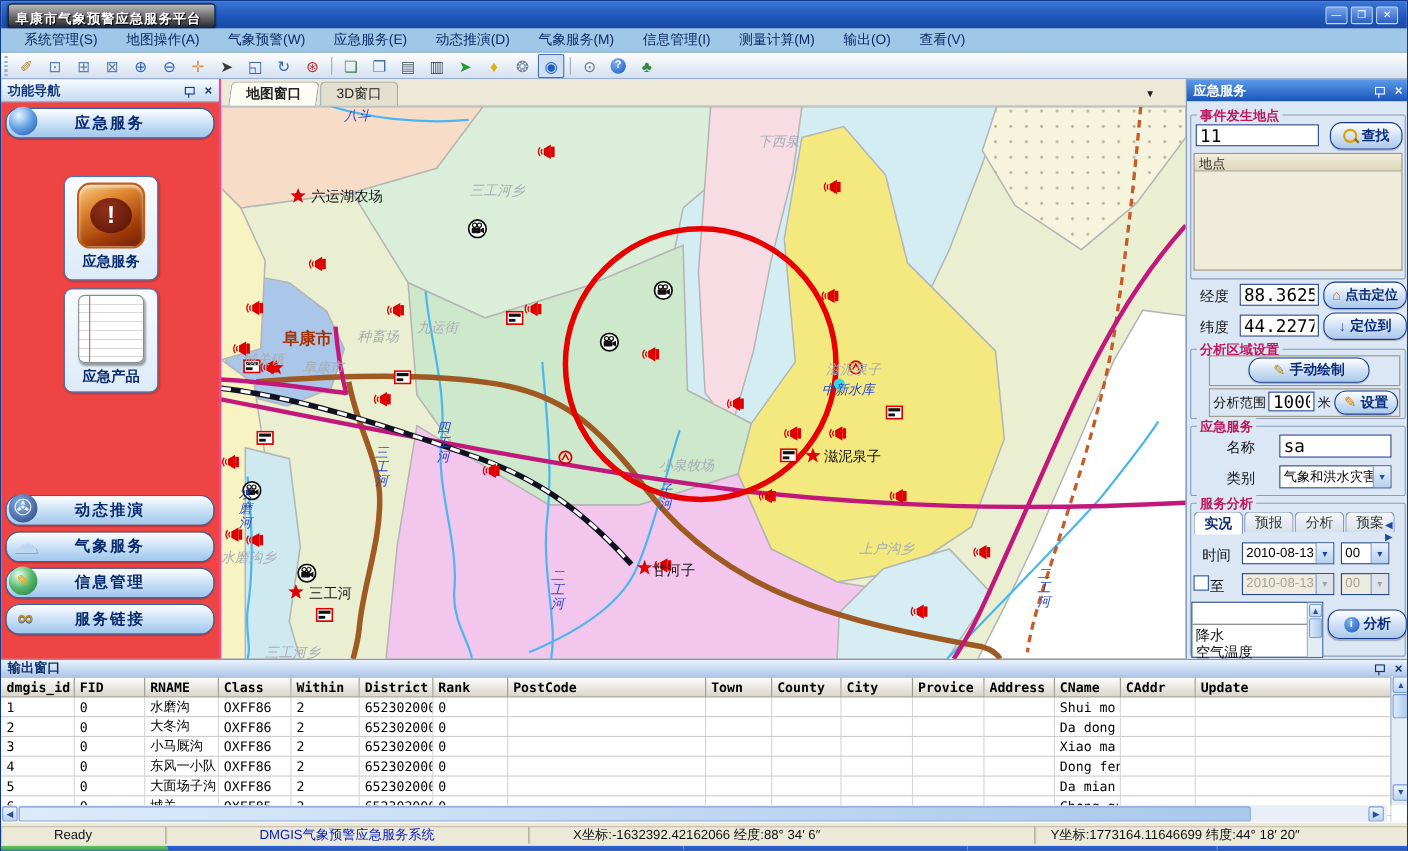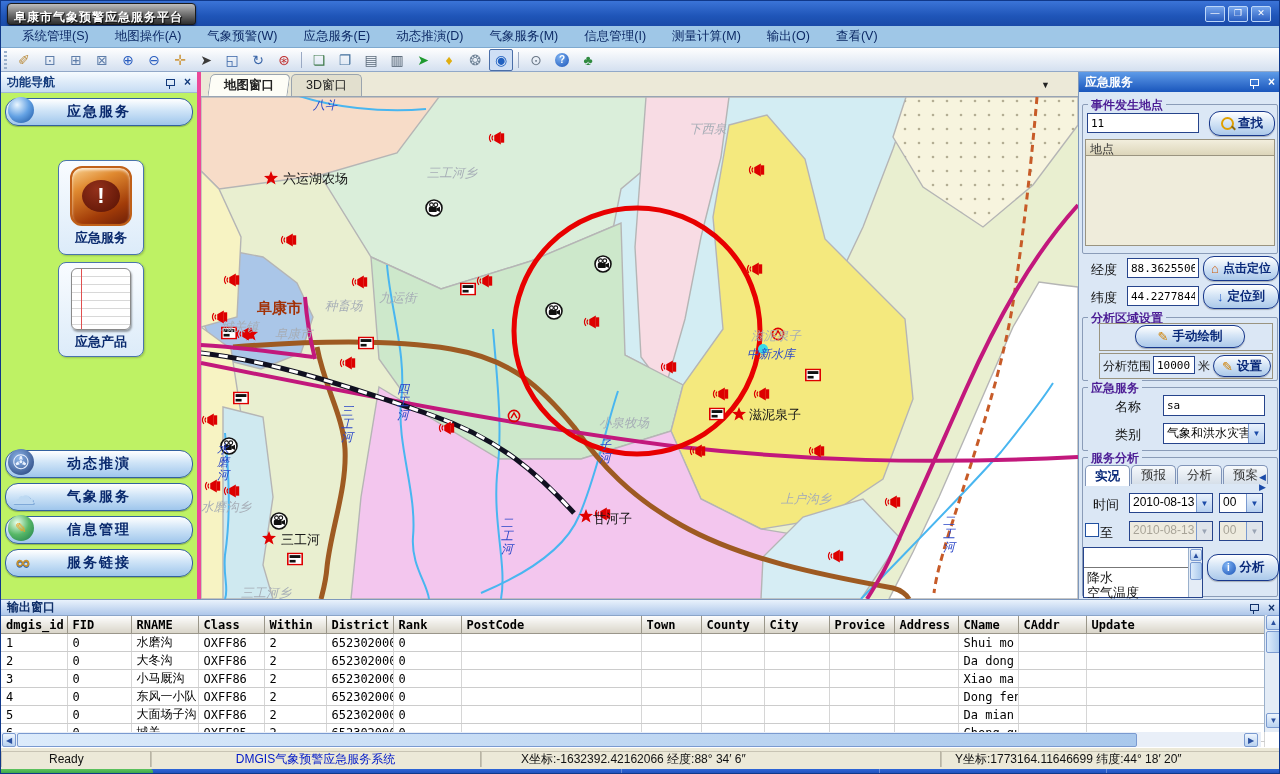--- a/index.html
+++ b/index.html
@@ -30,22 +30,22 @@
   .tb-grip{width:5px;height:18px;margin-right:4px;
     background:repeating-linear-gradient(#9ab0cc 0 2px,transparent 2px 4px);width:3px;}
   .tb-btn{width:22px;height:20px;display:flex;align-items:center;justify-content:center;
     border:1px solid transparent;border-radius:2px;margin:0 1px;}
   .tb-btn.active{border:1px solid #4a6ea8;background:#cfdff5;}
   .tb-glyph{font-size:14px;line-height:14px;}
   .tb-btn.help .tb-glyph{width:14px;height:14px;border-radius:50%;background:radial-gradient(circle at 35% 30%,#7db2f2,#1a53b8);
     color:#fff;font-size:10px;font-weight:bold;text-align:center;line-height:14px;}
   .tb-sep{width:1px;height:16px;background:#9aa9c4;margin:0 4px;}
   
-  .sidebar{position:absolute;left:0;top:71px;width:200px;height:550px;background:#bef264;
-    border-right:4px solid #ec4899;box-sizing:border-box;}
+  .sidebar{position:absolute;left:0;top:71px;width:200px;height:550px;background:#ef4444;
+    border-right:2px solid #ec4899;box-sizing:border-box;}
   .sb-title{height:20px;background:linear-gradient(#f6fbff,#c6dcf3);display:flex;align-items:center;
     padding:0 6px;font-size:12px;font-weight:bold;color:#123a7c;border-bottom:1px solid #9fb8d8;}
   .sb-title .sp{flex:1;}
   .pin{display:inline-block;width:7px;height:5px;border:1.5px solid currentColor;position:relative;margin-right:9px;}
   .pin:after{content:"";position:absolute;left:2px;top:5px;width:1.5px;height:4px;background:currentColor;}
   .xbtn{font-size:12px;font-weight:bold;color:currentColor;line-height:10px;}
   .pill{position:relative;margin:5px 4px 0 4px;height:26px;border:1px solid #33619f;border-radius:13px;
     background:linear-gradient(#ffffff,#cfe4f7 45%,#9fc6ec);display:flex;align-items:center;justify-content:center;
     box-shadow:0 1px 1px rgba(0,0,0,.25);}
   .pill .lbl{font-size:14px;font-weight:bold;color:#0a2a6e;letter-spacing:2px;}
@@ -92,25 +92,25 @@
   .ml-city{fill:#a23207;font-size:15px;font-weight:bold;}
   .ml-water{fill:#2a46c8;font-style:italic;font-size:12px;}
   
   .rpanel{position:absolute;left:1077px;top:71px;width:203px;height:527px;background:#dbe7f5;
     border-left:1px solid #7e98bc;box-sizing:border-box;}
   .rp-title{height:20px;background:linear-gradient(#5e9bе8,#5e9be8 0%,#1a56bc);display:flex;align-items:center;
     padding:0 6px;color:#fff;font-size:12px;font-weight:bold;}
   .rp-title .sp{flex:1;}
   .grp{position:absolute;left:3px;width:194px;border:1px solid #8a9cb8;border-radius:2px;}
   .grp > .gt{position:absolute;top:-8px;left:5px;background:#dbe7f5;padding:0 3px;font-size:12px;
-    font-weight:bold;color:#4c1d95;}
+    font-weight:bold;color:#be185d;}
   .xp-btn{display:flex;align-items:center;justify-content:center;gap:4px;border:1px solid #18388c;
     border-radius:11px;background:linear-gradient(#ffffff,#d5e5f6 45%,#abc9ea);
     color:#0a2a7a;font-weight:bold;font-size:12.5px;box-shadow:0 1px 1px rgba(0,0,0,.25);position:absolute;}
-  .xp-input{position:absolute;border:1px solid #26448c;background:#fff;font-size:11px;
+  .xp-input{position:absolute;border:1px solid #26448c;background:#fff;font-size:16px;
     font-family:"DejaVu Sans Mono","DejaVu Sans",monospace;padding:1px 3px;box-sizing:border-box;}
   .flabel{position:absolute;font-size:13px;color:#111;}
   .mag{width:9px;height:9px;border:2px solid #e0a000;border-radius:50%;position:relative;display:inline-block;}
   .mag:after{content:"";position:absolute;left:8px;top:8px;width:5px;height:2px;background:#8a6a10;transform:rotate(45deg);}
   .house{color:#d06010;font-size:13px;font-weight:bold;}
   .dar{color:#2058c8;font-size:13px;font-weight:bold;}
   .pen{color:#d08000;font-size:13px;}
   .list-hd{position:absolute;background:linear-gradient(#f2eedd,#ddd6ba);border:1px solid #9a9480;
     font-size:12px;color:#333;padding:1px 4px;box-sizing:border-box;}
   .list-bd{position:absolute;background:#efecdb;border:1px solid #9a9480;border-top:none;box-sizing:border-box;}

